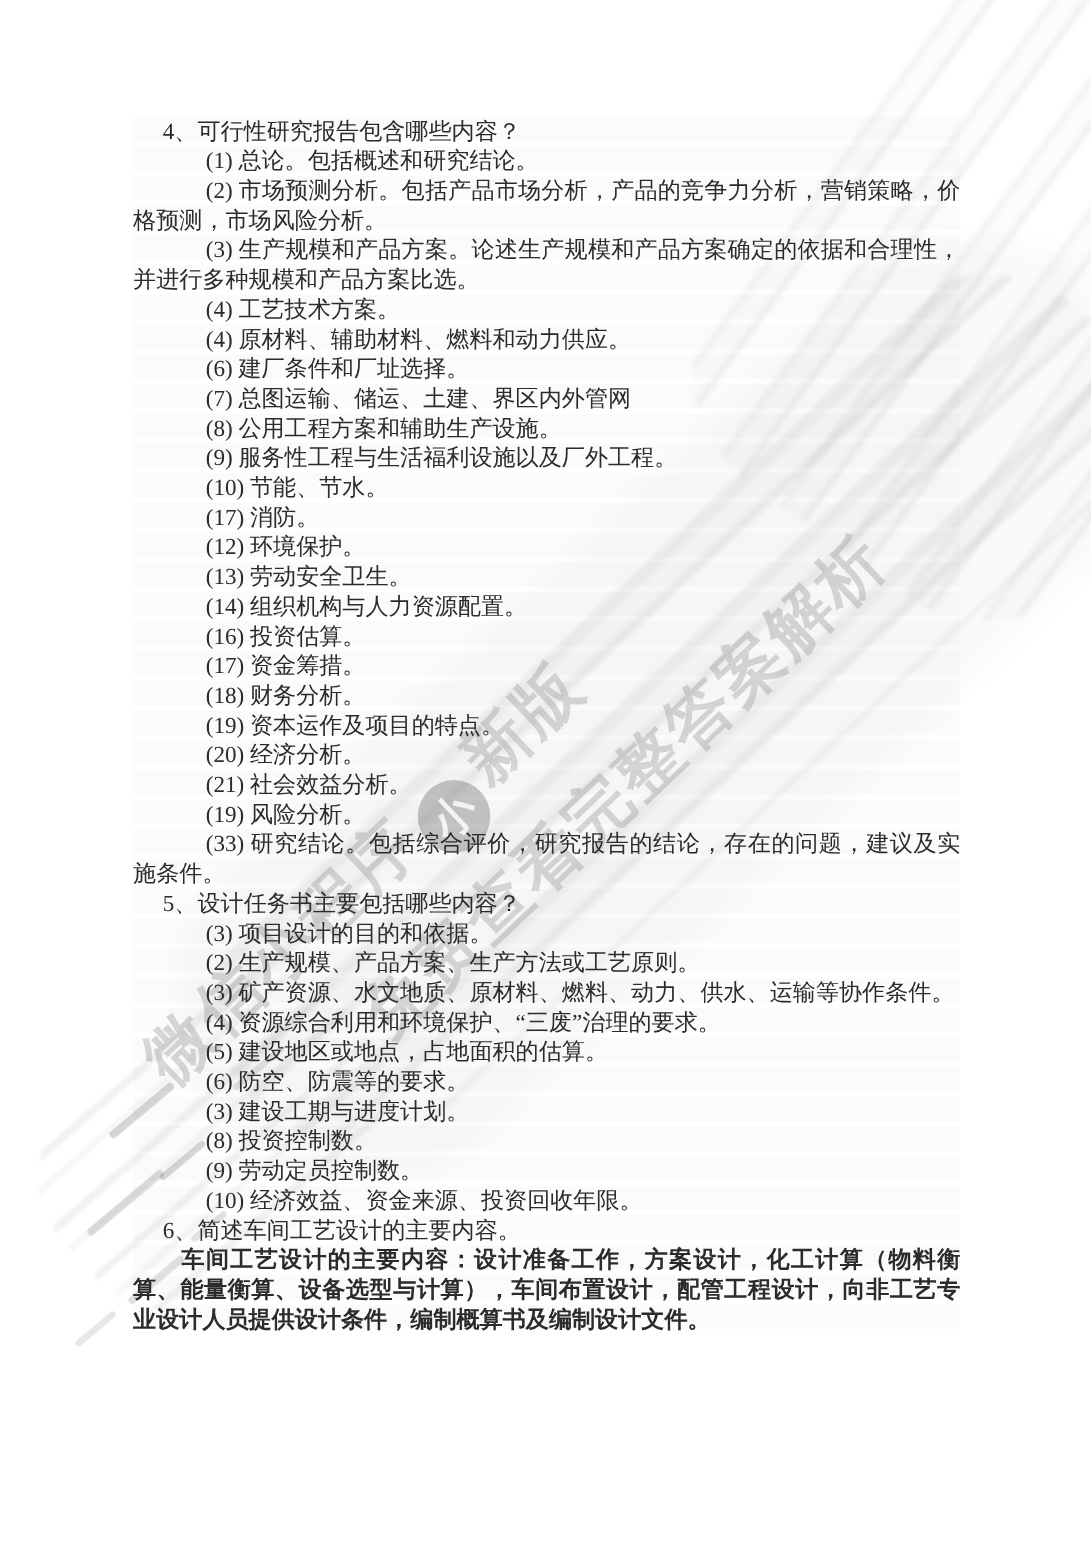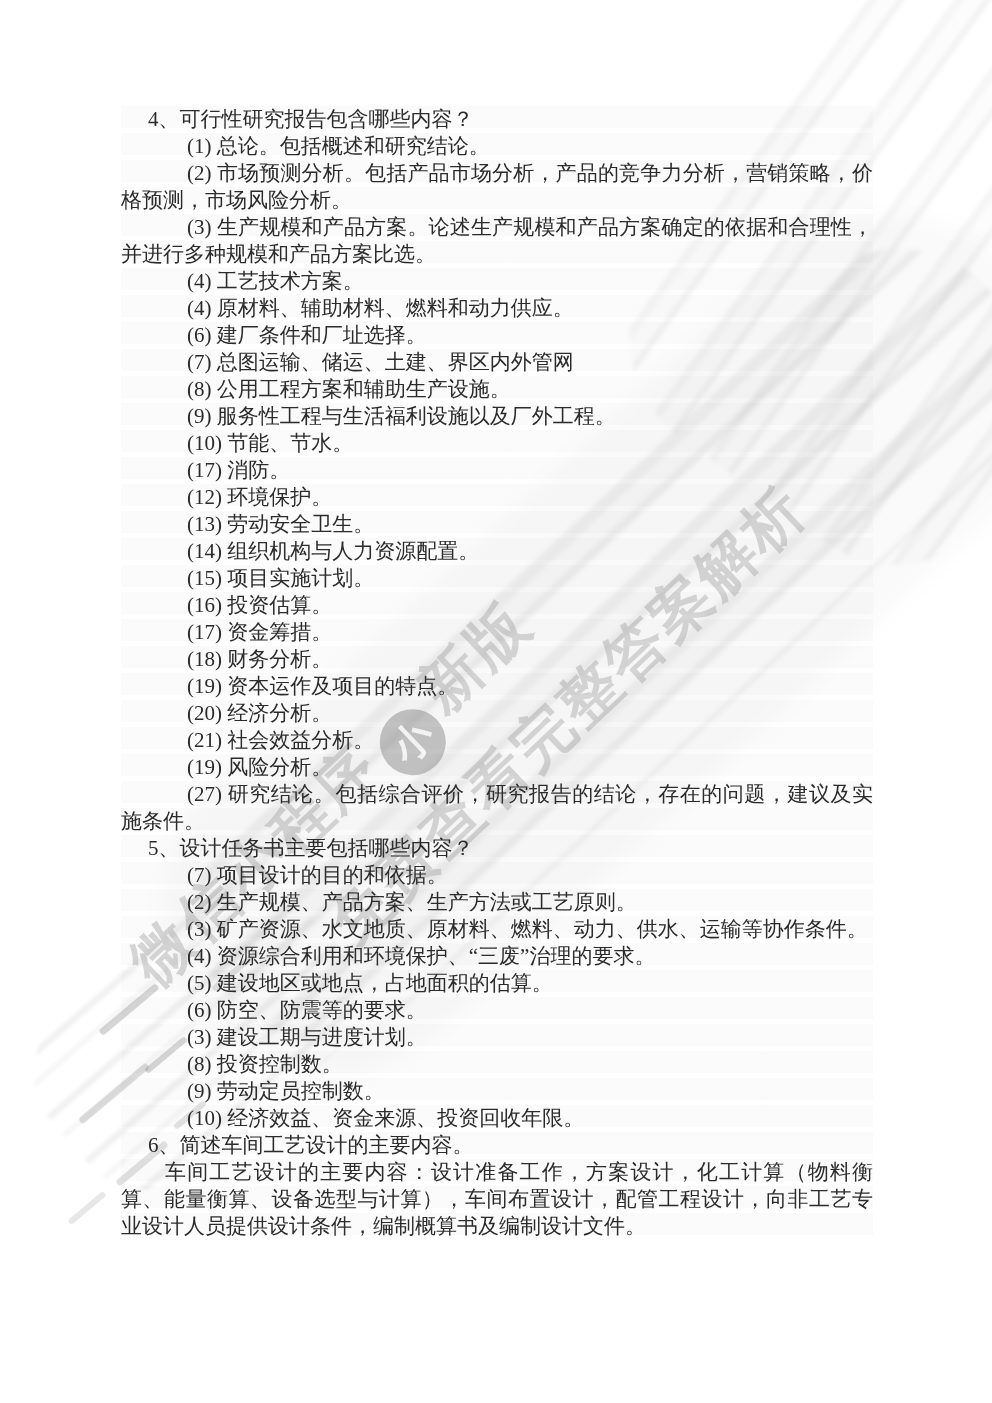--- a/index.html
+++ b/index.html
@@ -155,21 +155,21 @@
   .content h2.heading {
     margin: 0;
     padding: 0;
     font-size: 21px;
     font-weight: normal;
     line-height: 27px;
     text-indent: 27px;
   }
   .content p { margin: 0; padding: 0; }
   .content p.item   { text-indent: 66px; }
-  .content p.answer { text-indent: 44px; }
+  .content p.answer { text-indent: 44px; font-weight: bold; }
 </style>
 </head>
 <body>
 
 <div class="page">
 
   <div class="tex tex-main-wash"></div>
   <div class="tex tex-main"></div>
   <div class="tex tex-topright"></div>
   <div class="tex tex-bottomleft"></div>
@@ -200,33 +200,32 @@
         <p class="item">(4) 原材料、辅助材料、燃料和动力供应。</p>
         <p class="item">(6) 建厂条件和厂址选择。</p>
         <p class="item">(7) 总图运输、储运、土建、界区内外管网</p>
         <p class="item">(8) 公用工程方案和辅助生产设施。</p>
         <p class="item">(9) 服务性工程与生活福利设施以及厂外工程。</p>
         <p class="item">(10) 节能、节水。</p>
         <p class="item">(17) 消防。</p>
         <p class="item">(12) 环境保护。</p>
         <p class="item">(13) 劳动安全卫生。</p>
         <p class="item">(14) 组织机构与人力资源配置。</p>
-        <p class="item">(15) 项目实施计划。</p>
         <p class="item">(16) 投资估算。</p>
         <p class="item">(17) 资金筹措。</p>
         <p class="item">(18) 财务分析。</p>
         <p class="item">(19) 资本运作及项目的特点。</p>
         <p class="item">(20) 经济分析。</p>
         <p class="item">(21) 社会效益分析。</p>
         <p class="item">(19) 风险分析。</p>
-        <p class="item">(27) 研究结论。包括综合评价，研究报告的结论，存在的问题，建议及实施条件。</p>
+        <p class="item">(33) 研究结论。包括综合评价，研究报告的结论，存在的问题，建议及实施条件。</p>
       </section>
       <section>
         <h2 class="heading">5、设计任务书主要包括哪些内容？</h2>
-        <p class="item">(7) 项目设计的目的和依据。</p>
+        <p class="item">(3) 项目设计的目的和依据。</p>
         <p class="item">(2) 生产规模、产品方案、生产方法或工艺原则。</p>
         <p class="item">(3) 矿产资源、水文地质、原材料、燃料、动力、供水、运输等协作条件。</p>
         <p class="item">(4) 资源综合利用和环境保护、“三废”治理的要求。</p>
         <p class="item">(5) 建设地区或地点，占地面积的估算。</p>
         <p class="item">(6) 防空、防震等的要求。</p>
         <p class="item">(3) 建设工期与进度计划。</p>
         <p class="item">(8) 投资控制数。</p>
         <p class="item">(9) 劳动定员控制数。</p>
         <p class="item">(10) 经济效益、资金来源、投资回收年限。</p>
       </section>

